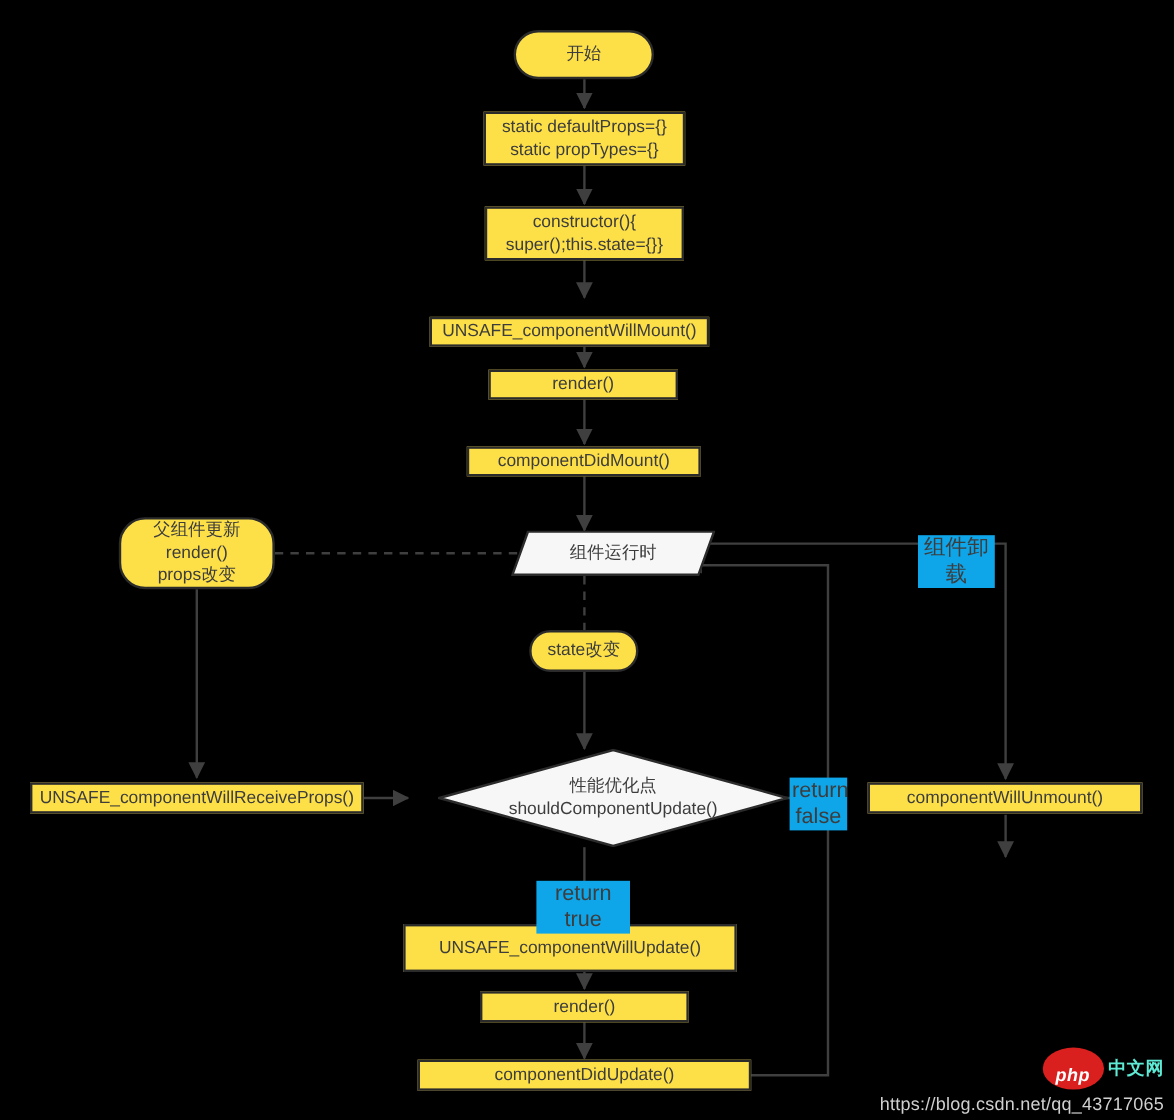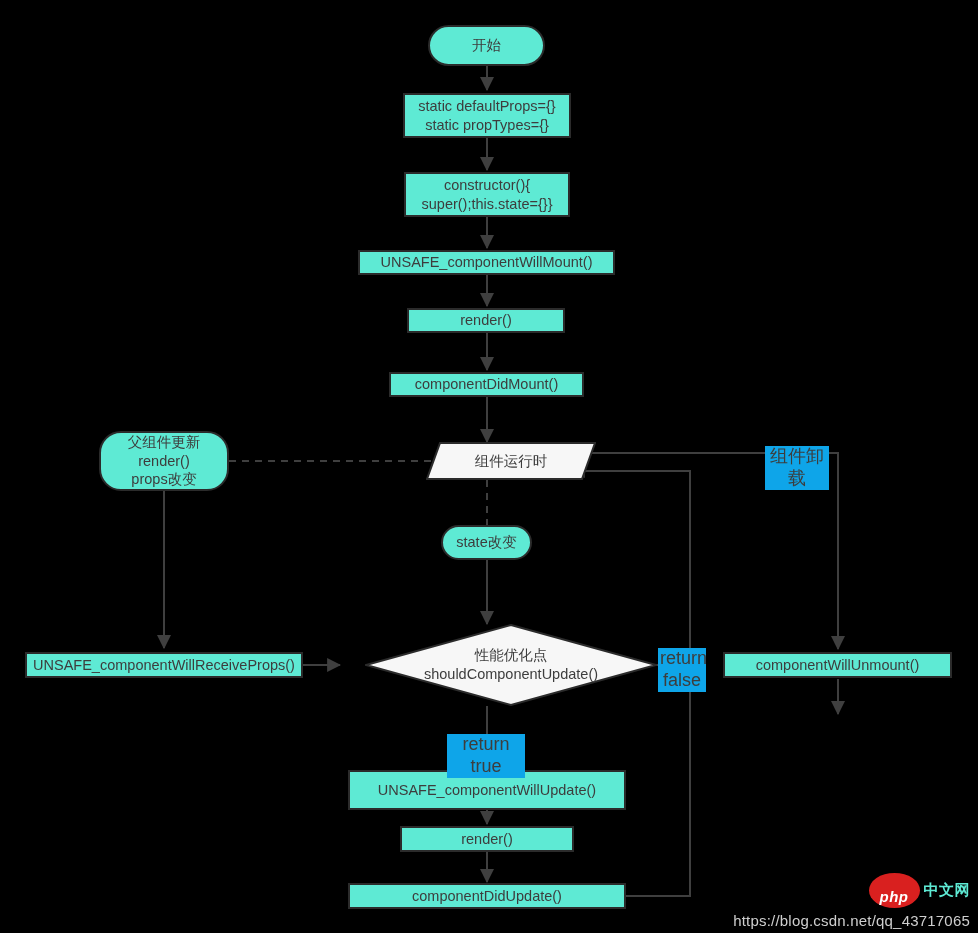--- a/index.html
+++ b/index.html
@@ -24,21 +24,21 @@
   svg.layer {
     position: absolute;
     left: 0; top: 0;
     width: 978px;
     height: 933px;
     overflow: visible;
   }
   .node {
     position: absolute;
     box-sizing: border-box;
-    background: #5eead4;
+    background: #fde047;
     border: 2px solid #2b2b2b;
     color: #3d3d3d;
     display: flex;
     align-items: center;
     justify-content: center;
     text-align: center;
     line-height: 1.28;
     font-size: 14.5px;
     white-space: pre-line;
     z-index: 3;
@@ -172,21 +172,21 @@
   </svg>
 
   <div class="node rounded" style="left:428px; top:25px; width:117px; height:41px;">开始</div>
 
   <div class="node plain" style="left:403px; top:93px; width:168px; height:45px;">static defaultProps={}
 static propTypes={}</div>
 
   <div class="node plain" style="left:404px; top:172px; width:166px; height:45px;">constructor(){
 super();this.state={}}</div>
 
-  <div class="node plain" style="left:358px; top:250px; width:257px; height:25px;">UNSAFE_componentWillMount()</div>
+  <div class="node plain" style="left:358px; top:264px; width:233px; height:25px;">UNSAFE_componentWillMount()</div>
 
   <div class="node plain" style="left:407px; top:308px; width:158px; height:25px;">render()</div>
 
   <div class="node plain" style="left:389px; top:372px; width:195px; height:25px;">componentDidMount()</div>
 
   <div class="poly-node" style="left:402px; top:442px; width:170px; height:38px;">
     <svg viewBox="0 0 170 38" preserveAspectRatio="none">
       <polygon points="14,1 169,1 156,37 1,37" fill="#f7f7f7" stroke="#2b2b2b" stroke-width="2" vector-effect="non-scaling-stroke"></polygon>
     </svg>
     <span class="poly-text">组件运行时</span>
@@ -201,21 +201,21 @@
   <div class="node plain" style="left:25px; top:652px; width:278px; height:26px;">UNSAFE_componentWillReceiveProps()</div>
 
   <div class="poly-node" style="left:341px; top:624px; width:292px; height:82px;">
     <svg viewBox="0 0 292 82" preserveAspectRatio="none">
       <polygon points="146,1 291,41 146,81 1,41" fill="#f7f7f7" stroke="#2b2b2b" stroke-width="2" vector-effect="non-scaling-stroke"></polygon>
     </svg>
     <span class="poly-text">性能优化点
 shouldComponentUpdate()</span>
   </div>
 
-  <div class="node plain" style="left:348px; top:770px; width:278px; height:40px;">UNSAFE_componentWillUpdate()</div>
+  <div class="node plain" style="left:336px; top:770px; width:278px; height:40px;">UNSAFE_componentWillUpdate()</div>
 
   <div class="node plain" style="left:400px; top:826px; width:174px; height:26px;">render()</div>
 
   <div class="node plain" style="left:348px; top:883px; width:278px; height:26px;">componentDidUpdate()</div>
 
   <div class="node plain" style="left:723px; top:652px; width:229px; height:26px;">componentWillUnmount()</div>
 
 
   <div class="edge-label" style="left:633px; top:648px; width:48px;margin-left:25px;">return
 false</div>

